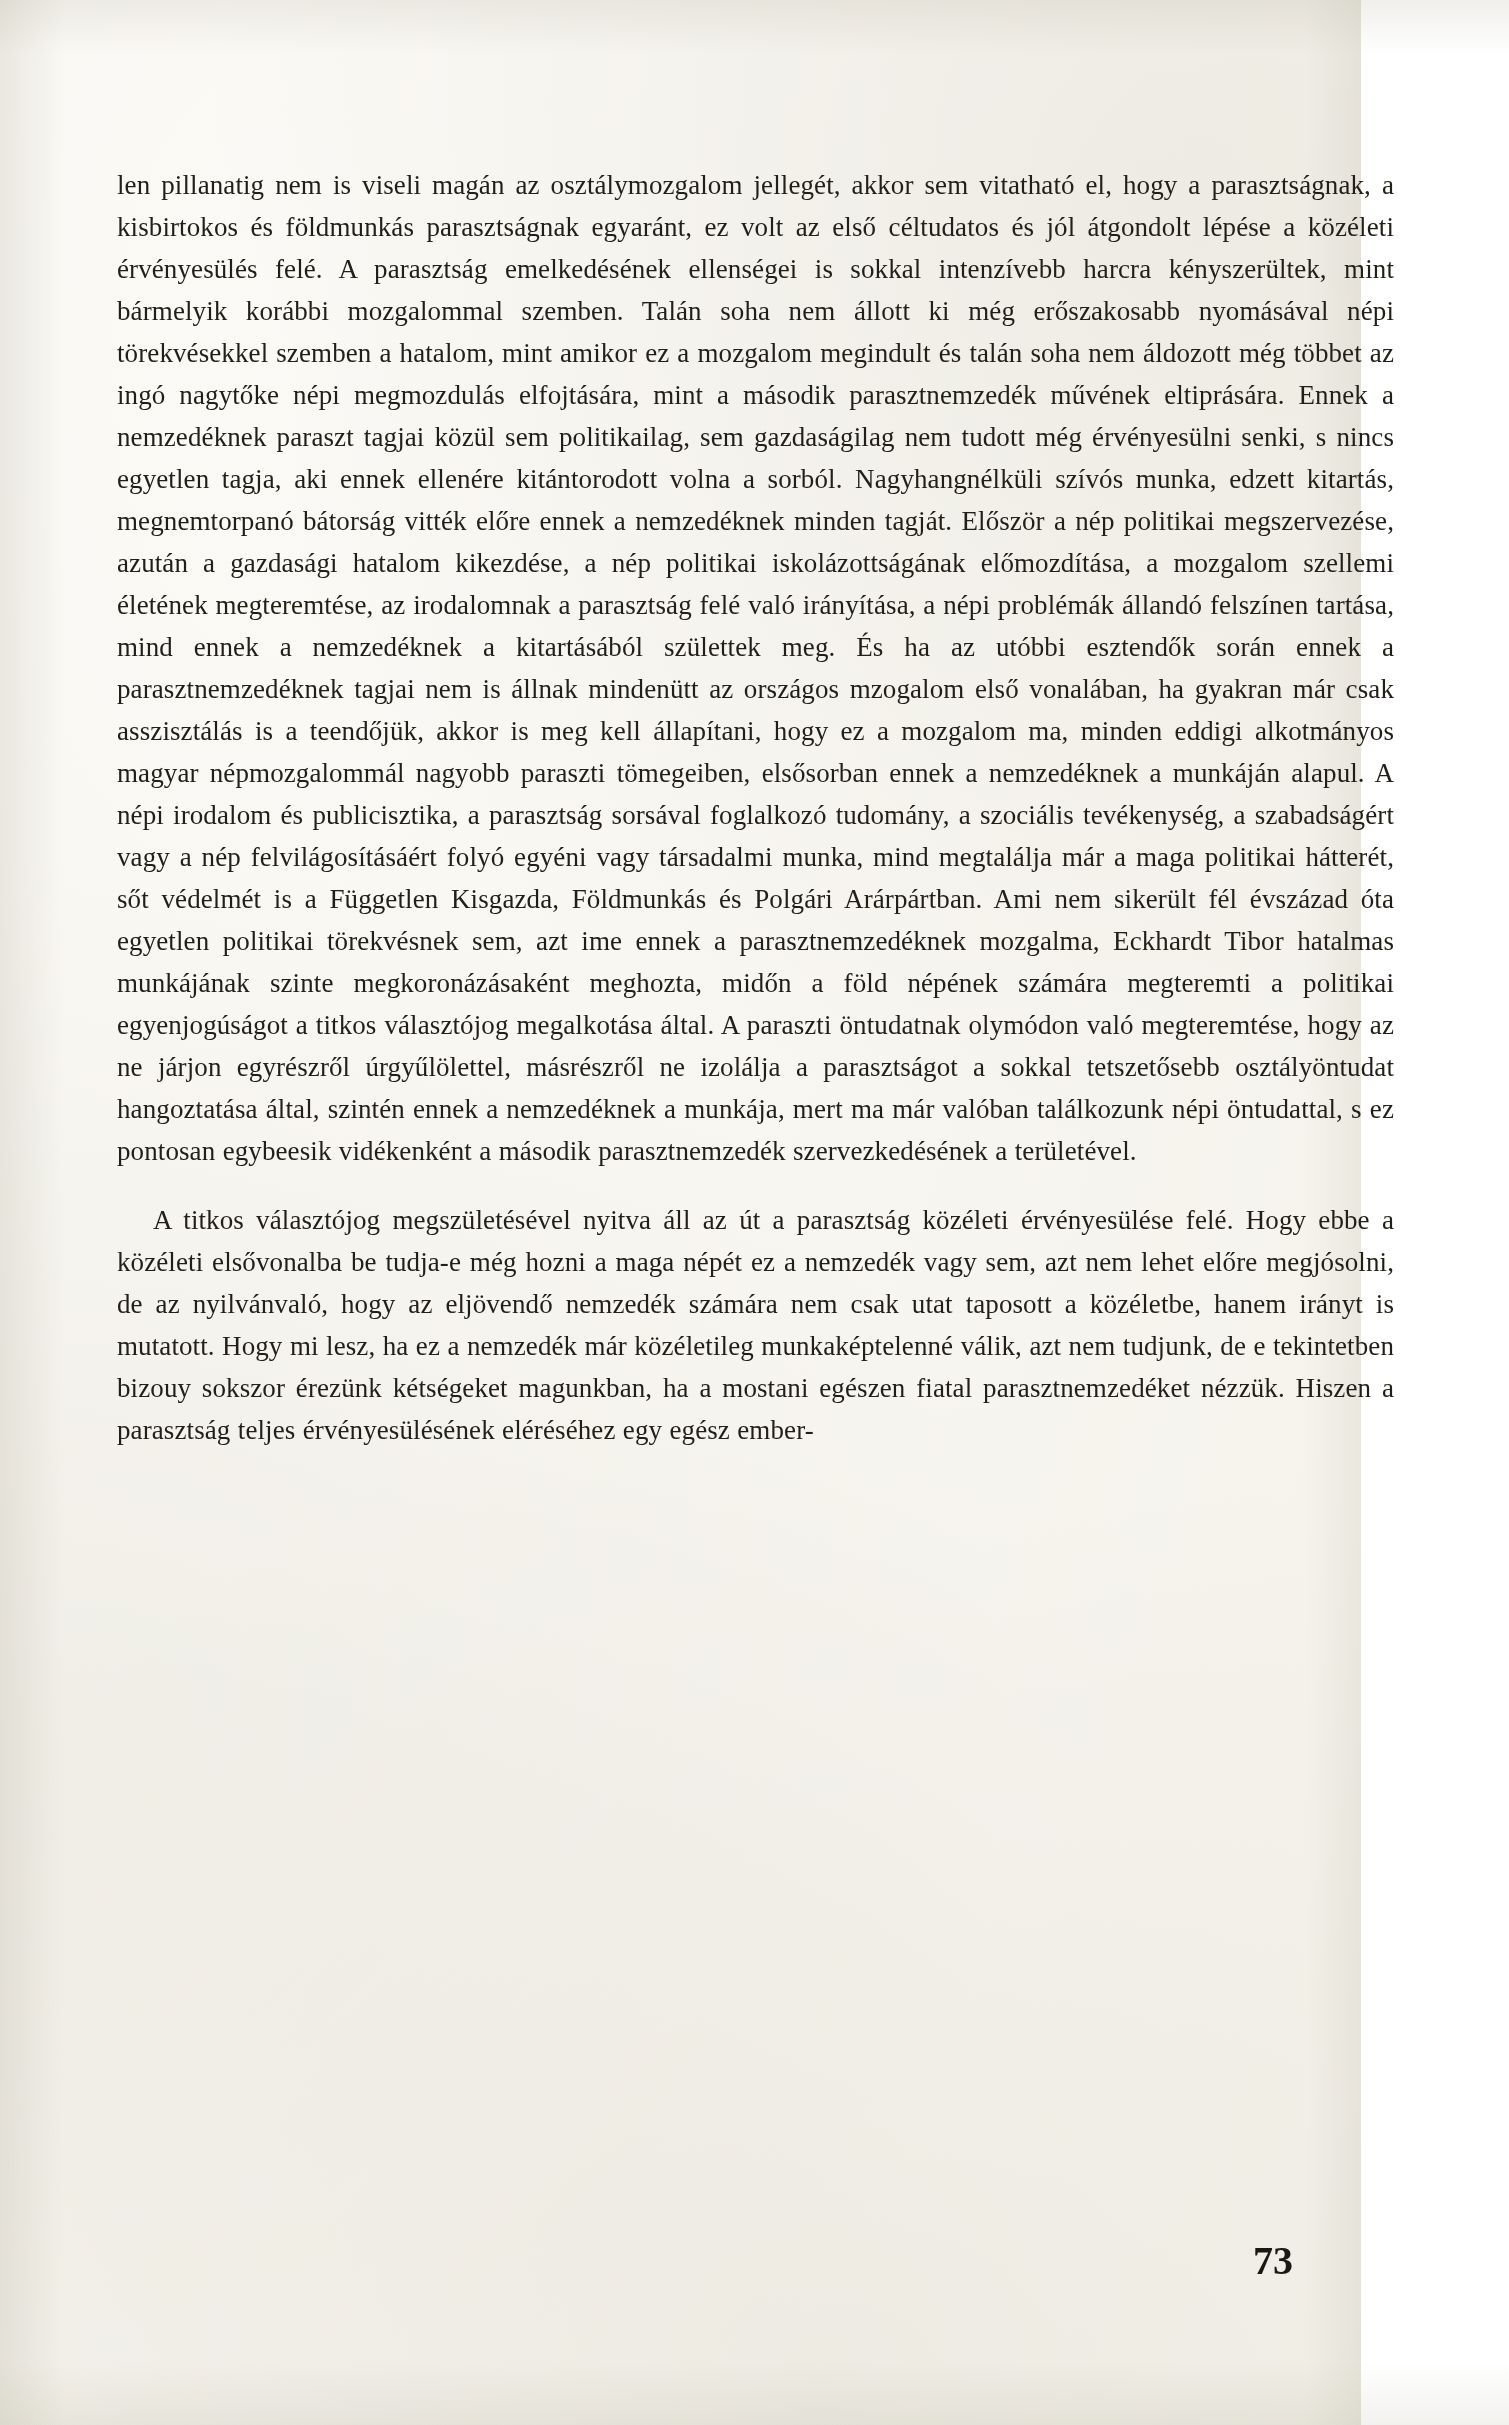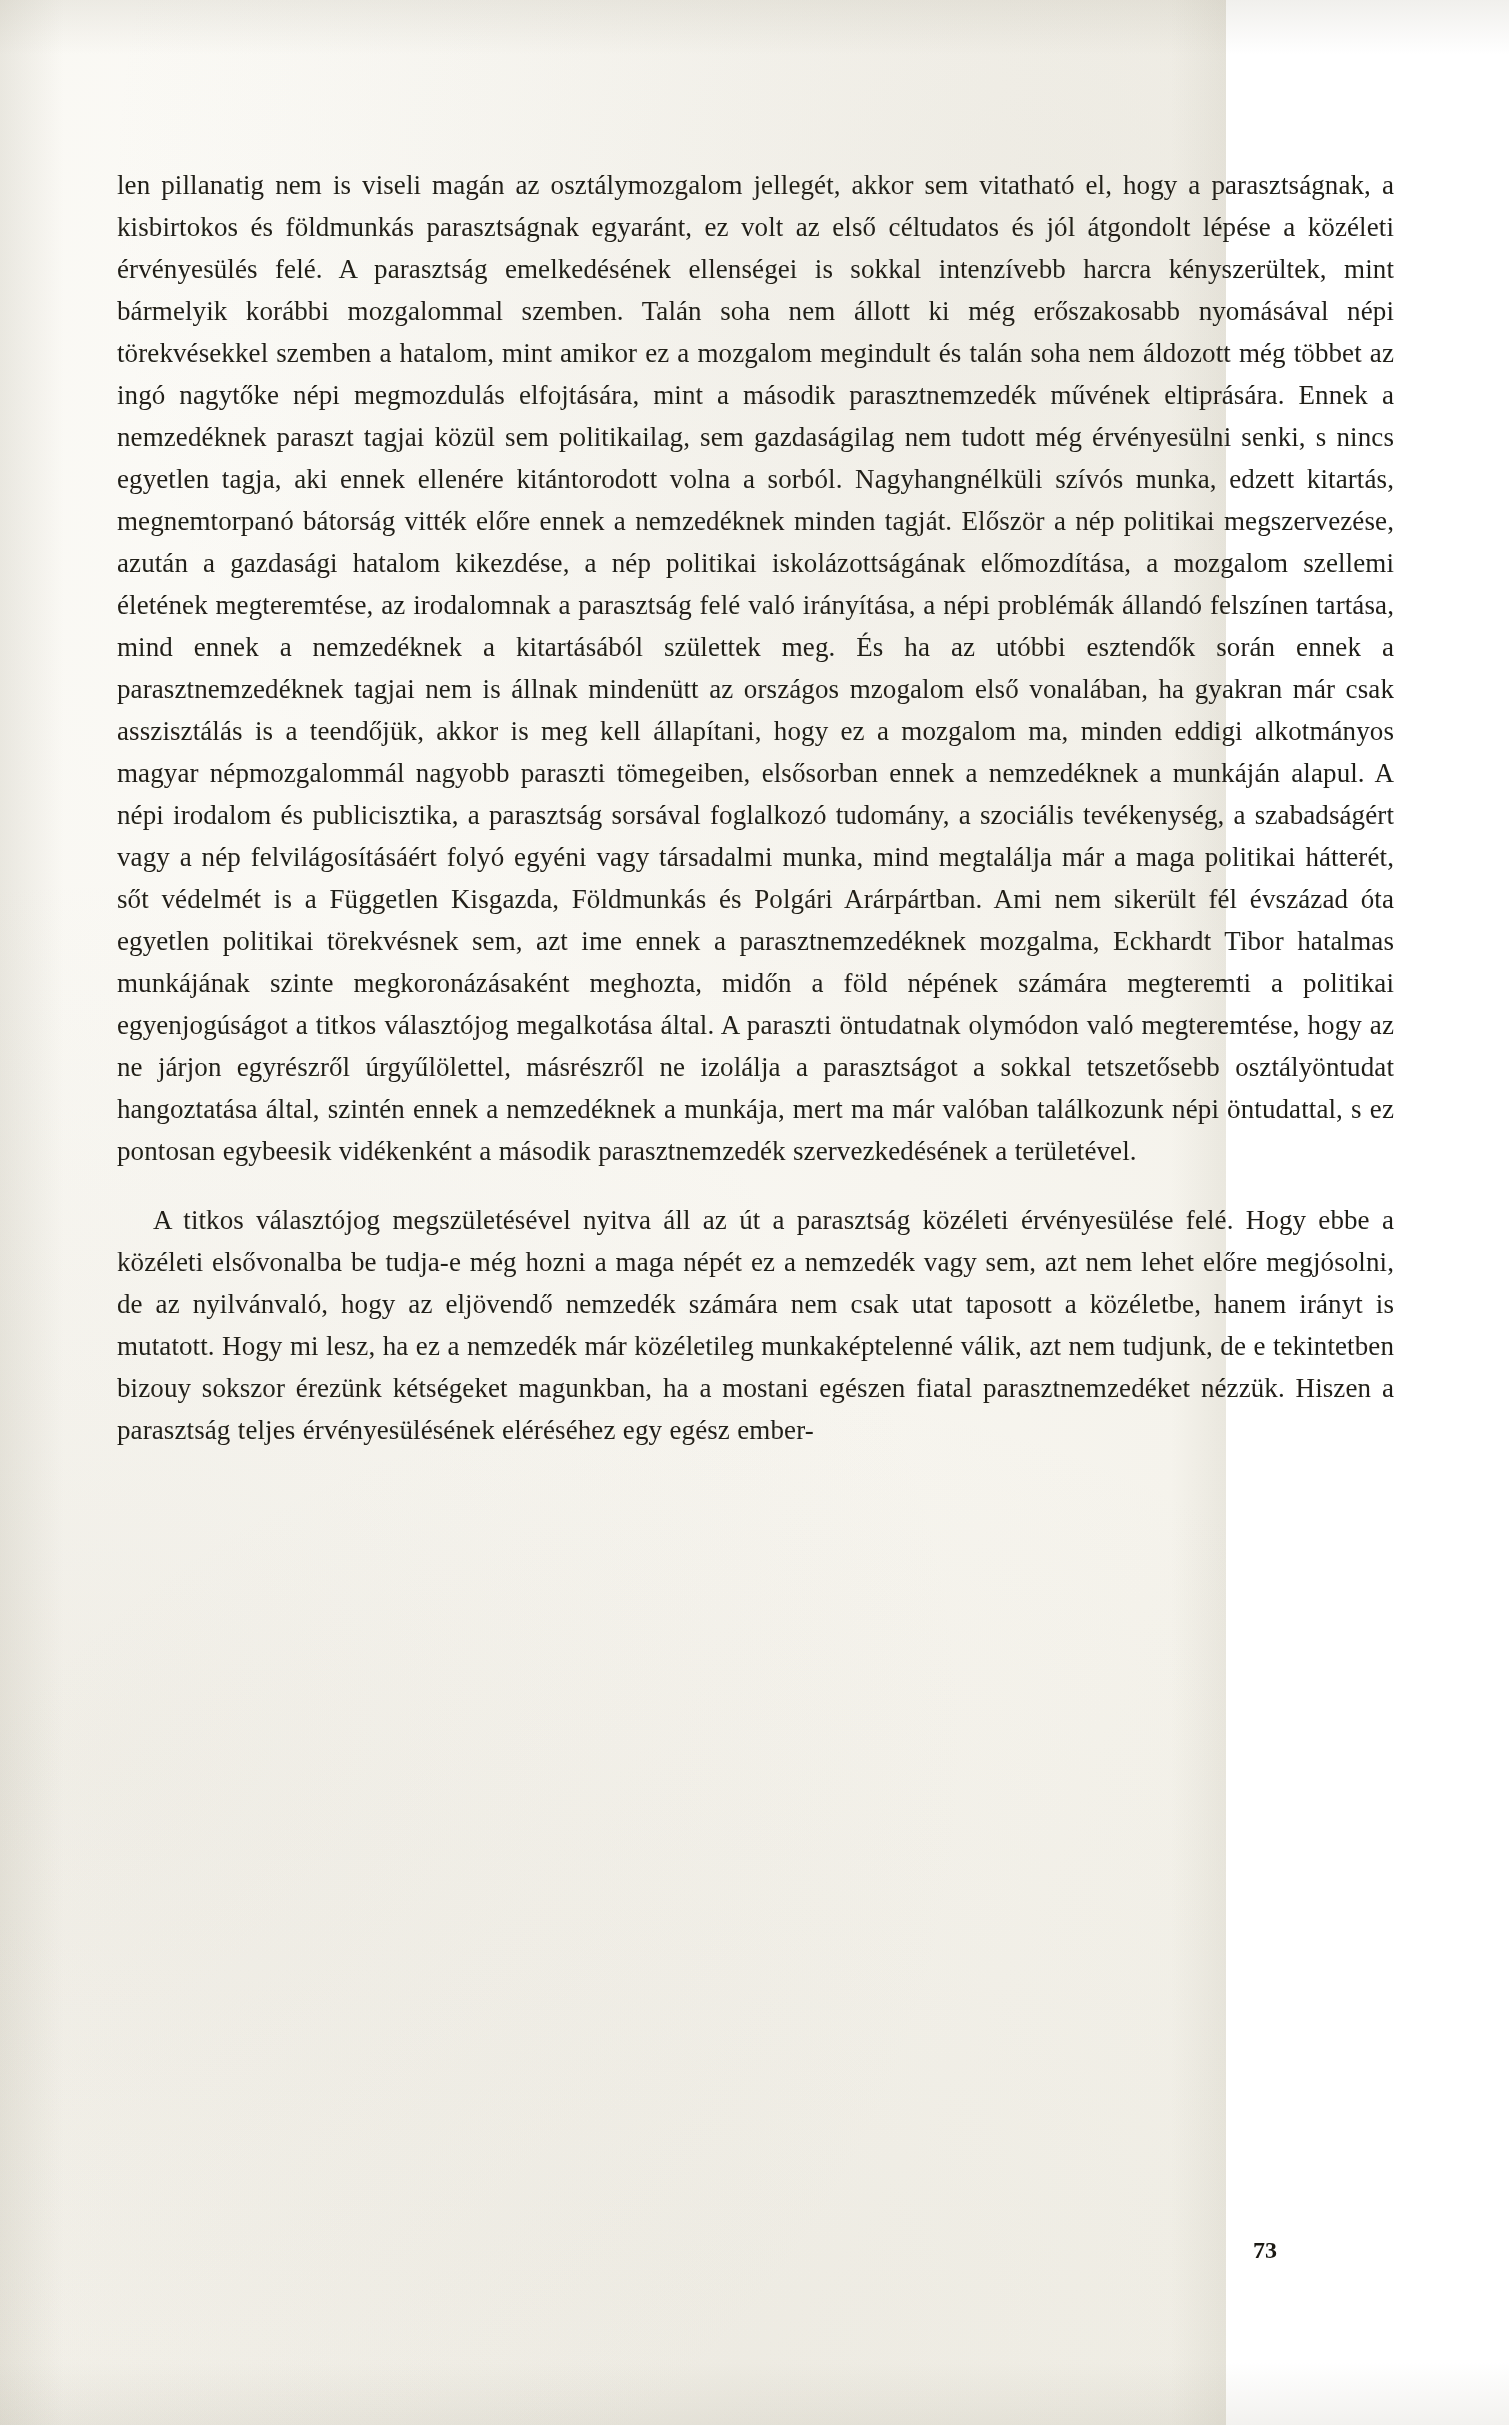--- a/index.html
+++ b/index.html
@@ -12,21 +12,21 @@
     height: 2426px;
     position: relative;
     font-family: "Liberation Serif", serif;
     color: #17150f;
     overflow: hidden;
   }
   .page {
     position: absolute;
     left: 0;
     top: 0;
-    width: 1226px;
+    width: 1361px;
     height: 2426px;
     background:
       radial-gradient(ellipse at 20% 15%, #fbfaf6 0%, #f7f5ef 55%, #f3f1e9 100%);
   }
   
   .page::before {
     content: "";
     position: absolute;
     inset: 0;
     background:
@@ -54,21 +54,21 @@
   .para-indent {
     text-indent: 36px;
   }
   .para-gap {
     margin-top: 12px;
   }
   .page-number {
     position: absolute;
     left: 1253px;
     top: 2237px;
-    font-size: 24px;
+    font-size: 40px;
     font-weight: bold;
     color: #1a1812;
     font-family: "Liberation Serif", serif;
   }
   .edge-shade-left {
     position: absolute;
     left: 0; top: 0;
     width: 64px; height: 2426px;
     background: linear-gradient(to right, rgba(175,170,152,0.22), rgba(255,255,255,0));
     pointer-events: none;

